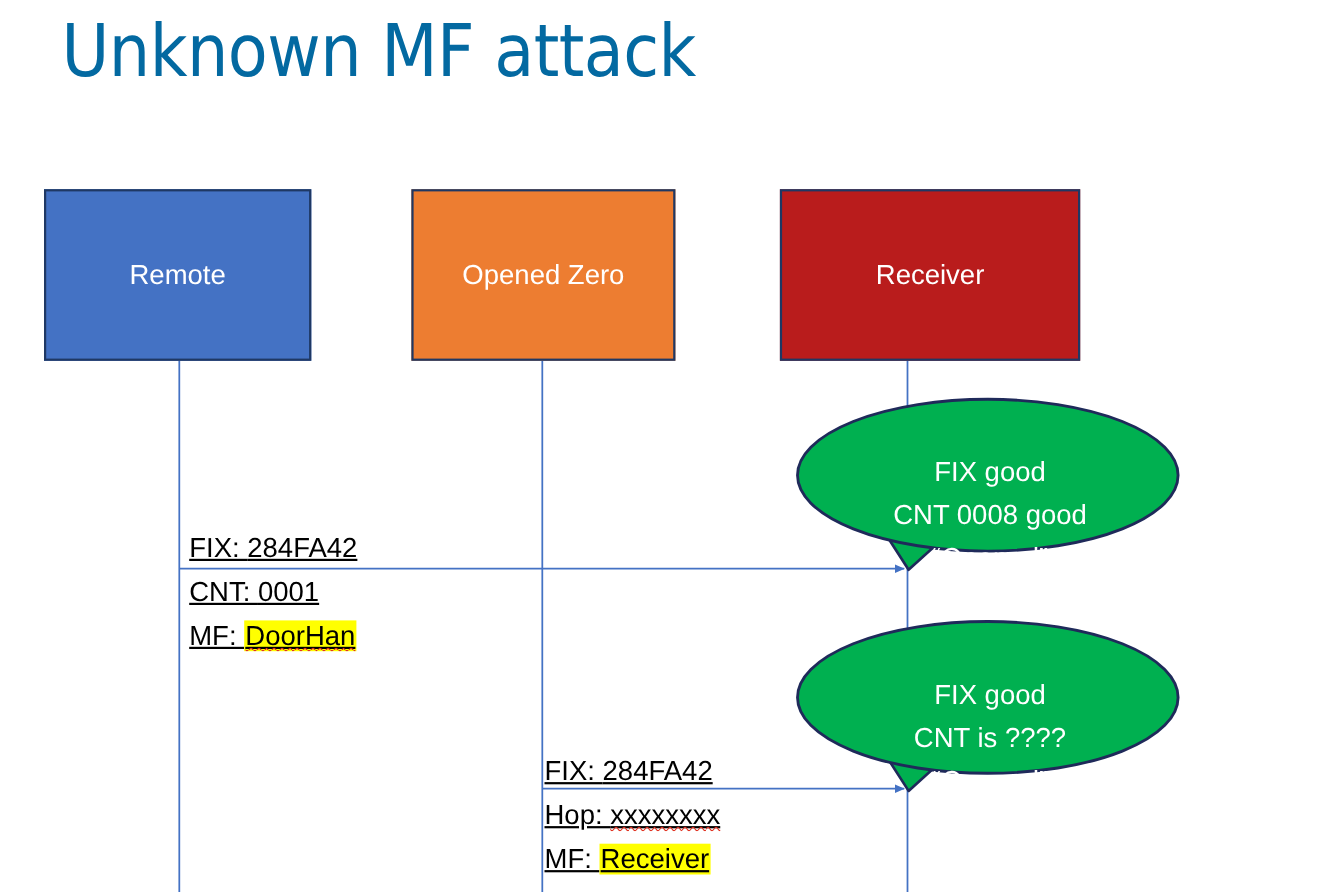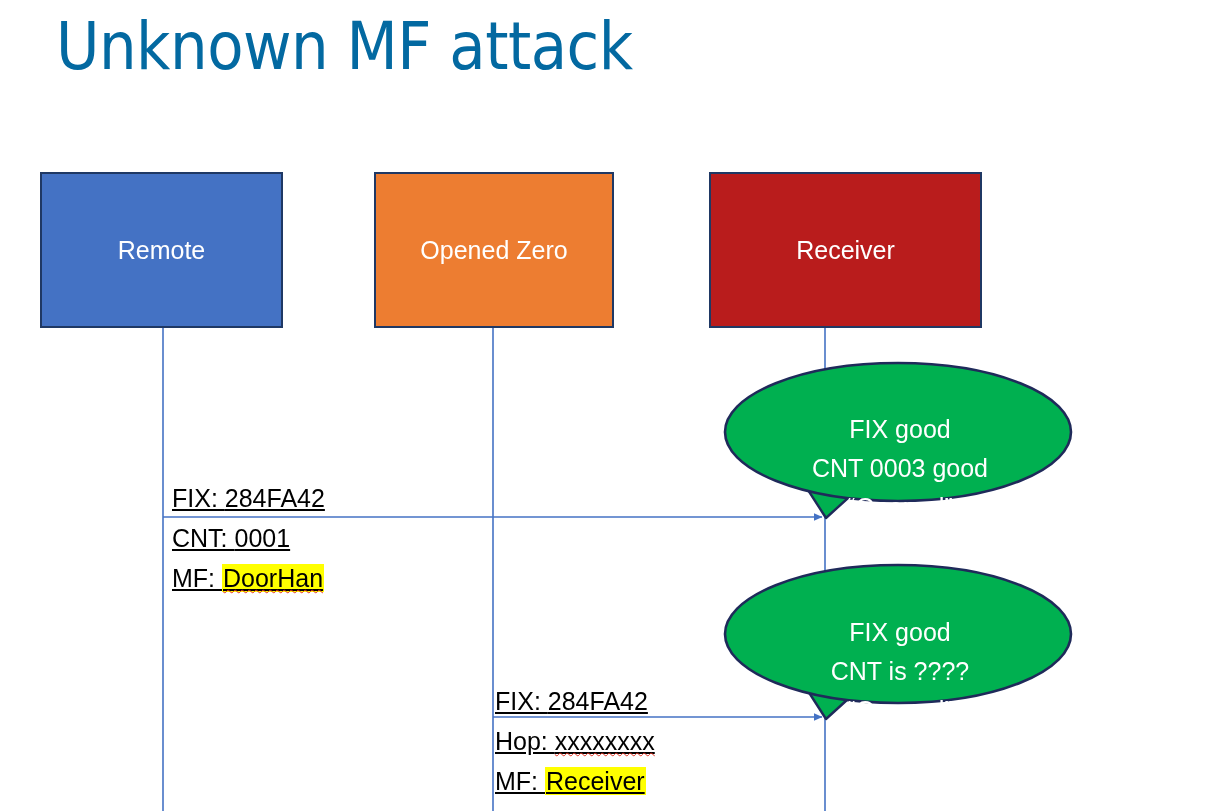--- a/index.html
+++ b/index.html
@@ -137,21 +137,21 @@
   </div>
   <div class="actor-box" id="actor-1">
     <span>Opened Zero</span>
   </div>
   <div class="actor-box" id="actor-2">
     <span>Receiver</span>
   </div>
 
   <div class="bubble-text" id="bubble-text-0">
     <div>FIX good</div>
-    <div>CNT 0003 good</div>
+    <div>CNT 0008 good</div>
     <div>“Opened”</div>
   </div>
 
   <div class="bubble-text" id="bubble-text-1">
     <div>FIX good</div>
     <div>CNT is ????</div>
     <div>“Opened”</div>
   </div>
 
   <div class="msg-label" id="msg-0">

